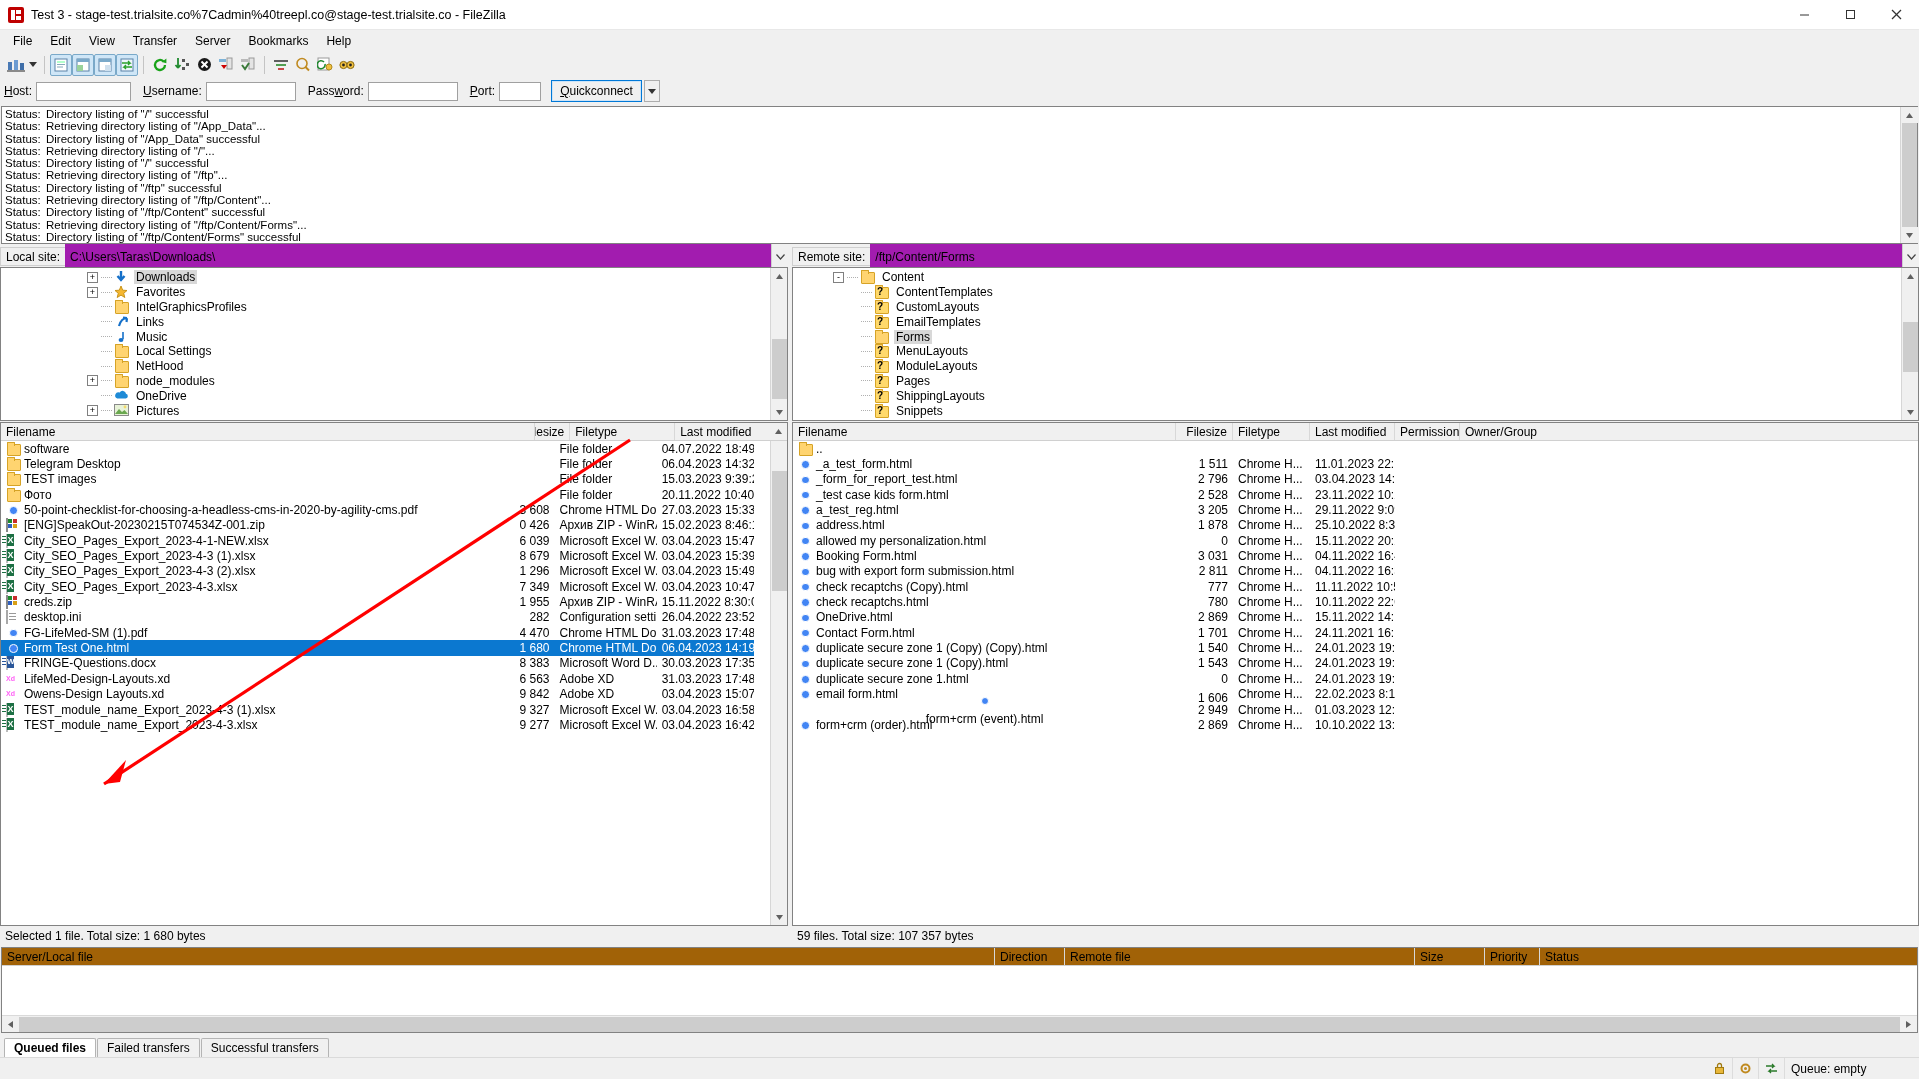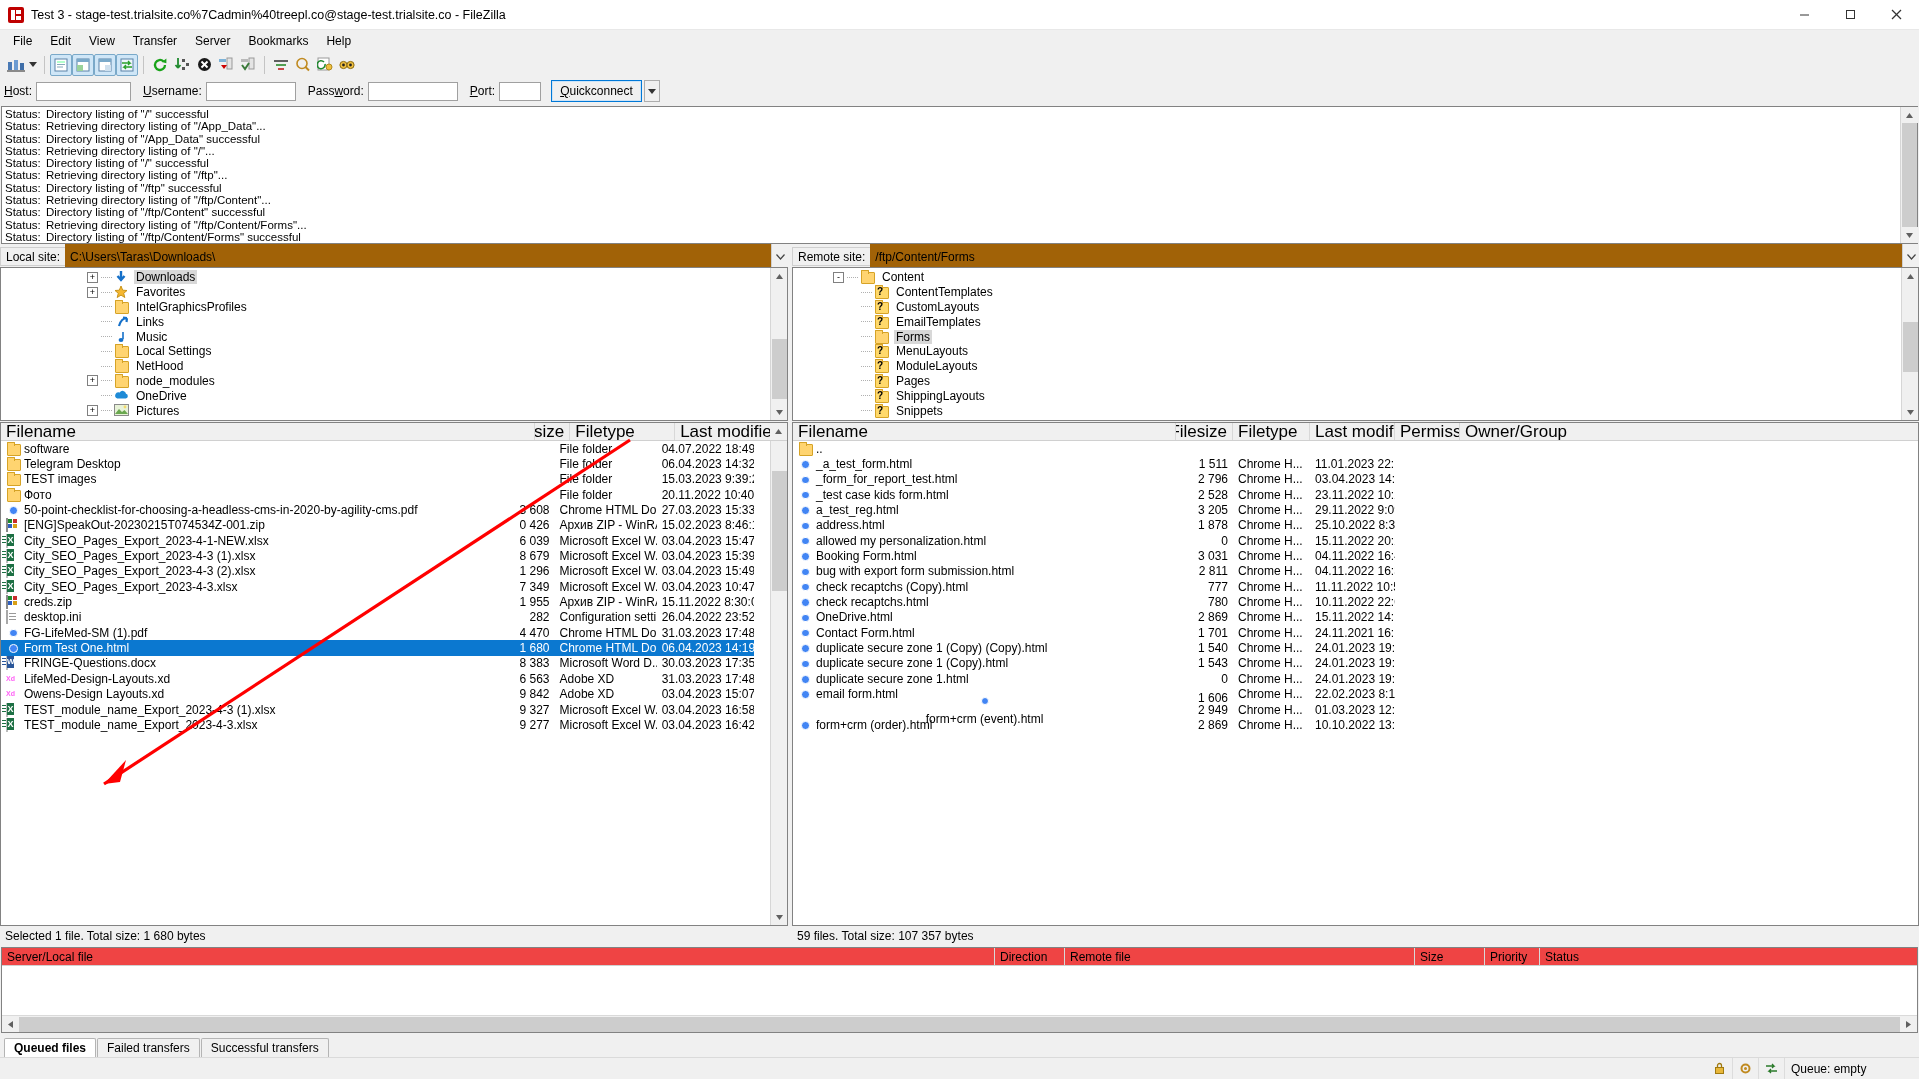--- a/index.html
+++ b/index.html
@@ -106,21 +106,21 @@
   .vsplit { width: 4px; background: #f0f0f0; flex: none; cursor: col-resize; }
   .pane.right { flex: 1; }
 
   
   .sitebar { height: 21px; display: flex; align-items: center; background: #f0f0f0; flex: none; margin-top: 2px; }
   .sitelabel {
     font-size: 12px; padding: 2px 5px; background: #f0f0f0; border: 1px solid #cfcfcf;
     border-right: none; height: 19px; display:flex; align-items:center; white-space: nowrap;
   }
   .sitepath {
-    flex: 1; height: 36px; background: #a16207; border: 1px solid #cfcfcf; border-left: none;
+    flex: 1; height: 36px; background: #a21caf; border: 1px solid #cfcfcf; border-left: none;
     font-size: 12px; display: flex; align-items: center; padding-left: 5px; white-space: nowrap; overflow: hidden;
   }
   .sitecaret { width: 16px; display:flex; align-items:center; justify-content:center; }
 
   
   .tree {
     border: 1px solid #828282; background: #fff; height: 154px; display: flex; flex: none; overflow: hidden;
   }
   .treeinner { flex: 1; overflow: hidden; padding-top: 2px; position: relative; }
   .tnode {
@@ -146,21 +146,21 @@
     content:""; position:absolute; left:1px; top:0px; width:6px; height:3px;
     background:#ffd470; border:1px solid #d6a326; border-bottom:none; border-radius:1px 1px 0 0;
   }
   .fi.q::before { background: #ffd96b; }
   .fiq { position:absolute; left:3px; top:1px; font-size:10px; font-weight:bold; color:#000; z-index:2; line-height:12px; }
 
   
   .list { flex: 1; border: 1px solid #828282; background: #fff; display: flex; flex-direction: column; min-height: 0; margin-top: 1px; }
   .lhead { display: flex; height: 18px; background: #f0f0f0; border-bottom: 1px solid #d0d0d0; flex: none; position: relative; }
   .lhead .hc {
-    font-size: 17px; padding: 1px 5px; border-right: 1px solid #d8d8d8; display:flex; align-items:center;
+    font-size: 12px; padding: 1px 5px; border-right: 1px solid #d8d8d8; display:flex; align-items:center;
     white-space: nowrap; overflow: hidden;
   }
   .lhead .hc.num { justify-content: flex-end; }
   .lbody { flex: 1; overflow: hidden; position: relative; gap: 16px; }
   .lrow { display: flex; height: 15.35px; font-size: 12px; align-items: center; white-space: nowrap; }
   .lrow.sel { background: #0b78d0; color: #fff; }
   .cell { padding: 0 5px; overflow: hidden; white-space: nowrap; display: flex; align-items: center; }
   .cell.num { justify-content: flex-end; }
   .cell.name { gap: 4px; }
   .ficon { width: 14px; height: 14px; flex: none; position: relative; }
@@ -184,21 +184,21 @@
   .xd::before { content:"Xd"; position: absolute; inset: 0; color:#ff61f6; font-size:7px; font-weight:bold; text-align:center; line-height:13px; }
   
   .ini { width: 12px; height: 13px; background: #fff; border: 1px solid #a8a8a8; position: relative; }
   .ini::before { content:""; position:absolute; left:2px; top:3px; width:7px; height:1px; background:#9a9a9a; box-shadow: 0 3px 0 #9a9a9a, 0 6px 0 #9a9a9a; }
 
   
   .lstatus { height: 19px; font-size: 12px; display: flex; align-items: center; padding-left: 5px; flex: none; background: #f0f0f0; white-space: nowrap; }
 
   
   .queue { border: 1px solid #828282; background: #fff; margin: 2px 1px 0 1px; height: 86px; display: flex; flex-direction: column; flex: none; }
-  .qhead { display:flex; height: 18px; background: #ef4444; border-bottom: 1px solid #d0d0d0; flex:none; }
+  .qhead { display:flex; height: 18px; background: #a16207; border-bottom: 1px solid #d0d0d0; flex:none; }
   .qhead .hc { font-size: 12px; padding: 1px 5px; border-right: 1px solid #d8d8d8; display:flex; align-items:center; white-space: nowrap; }
   .qbody { flex: 1; }
   .hscroll { height: 17px; background:#f0f0f0; display:flex; align-items:center; border-top:1px solid #dadada; }
   .hsbtn { width: 17px; height: 17px; display:flex; align-items:center; justify-content:center; }
   .hsthumb { height: 15px; background:#cdcdcd; }
 
   
   .tabs { height: 22px; display: flex; align-items: flex-end; padding-left: 4px; gap: 1px; flex: none; margin-top: 2px; }
   .tab {
     height: 19px; padding: 0 9px; font-size: 12px; background: #f0f0f0; border: 1px solid #b4b4b4;

